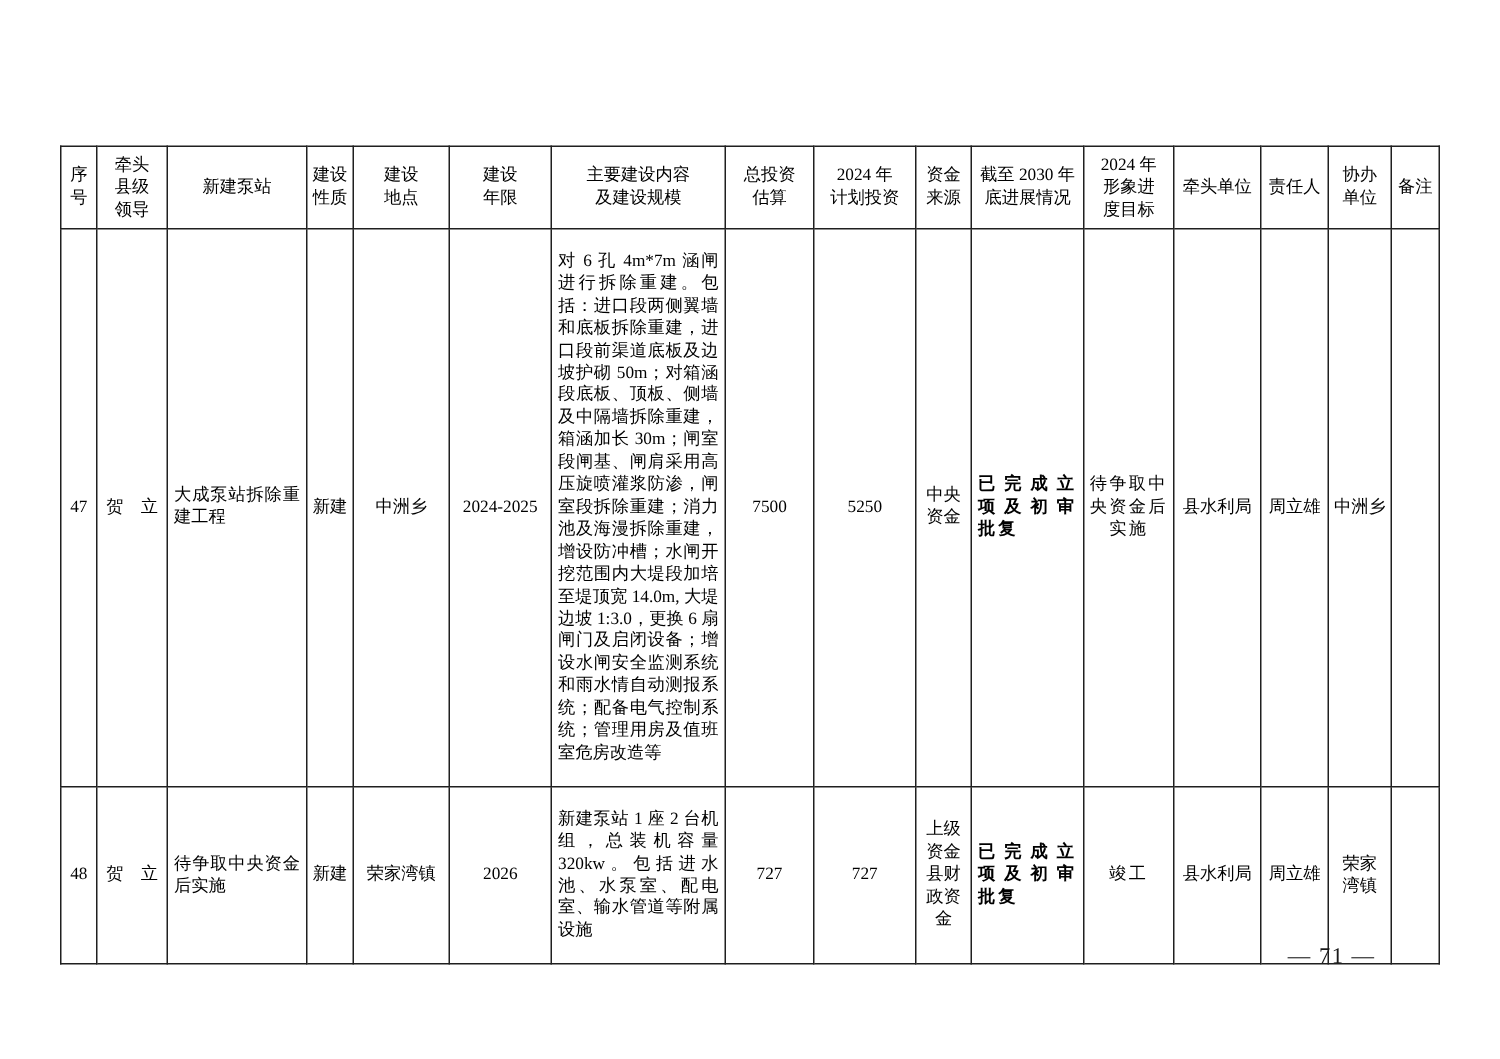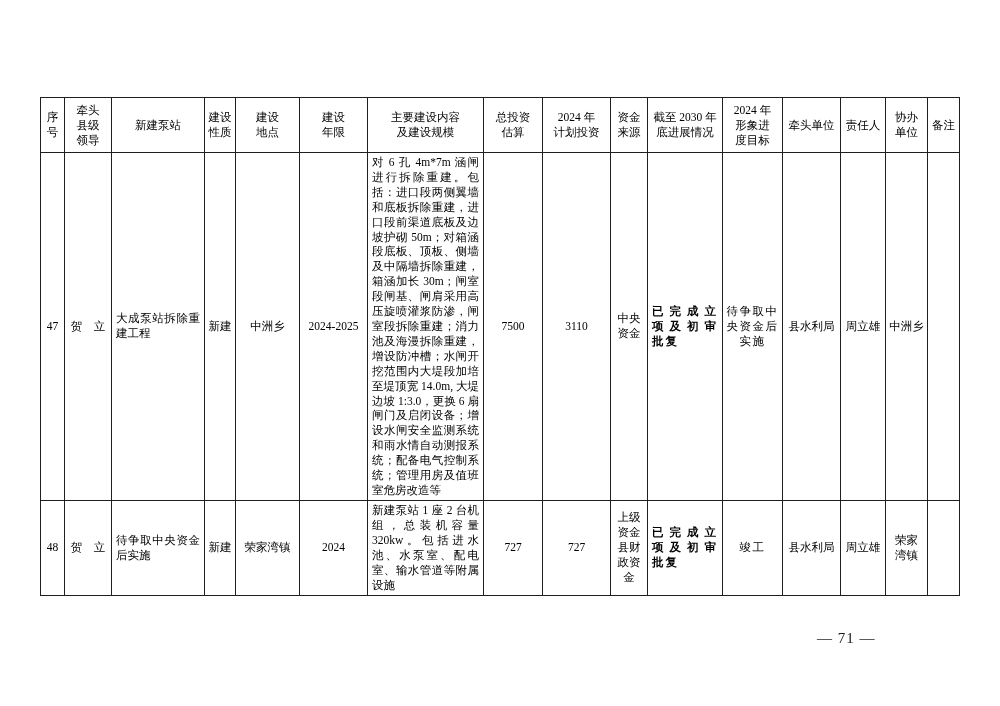--- a/index.html
+++ b/index.html
@@ -39,35 +39,35 @@
   .doc-table tr.row-48 { height: 95px; }
   td.cell-project {
     text-align: justify;
     text-align-last: left;
     padding: 2px 4px;
   }
   td.cell-content {
     text-align: justify;
     text-align-last: left;
     line-height: 14.9px;
-    padding: 2px 4px;
+    padding: 14px 4px;
   }
   td.cell-progress {
     text-align: justify;
     text-align-last: left;
     letter-spacing: 2px;
     padding: 2px 4px;
     font-weight: bold;
   }
   td.cell-target { letter-spacing: 1.5px; }
   .page-number {
     position: absolute;
     left: 817px; top: 630px;
     width: 100px;
-    text-align: left;
+    text-align: right;
     font-size: 15px;
     letter-spacing: 1px;
     color: #1a1a1a;
   }
 </style>
 </head>
 <body>
 
 <div class="page">
 
@@ -126,36 +126,36 @@
     <tbody>
       <tr class="row-47">
         <td>47</td>
         <td>贺　立</td>
         <td class="cell-project">大成泵站拆除重建工程</td>
         <td>新建</td>
         <td>中洲乡</td>
         <td>2024-2025</td>
         <td class="cell-content">对 6 孔 4m*7m 涵闸进行拆除重建。包括：进口段两侧翼墙和底板拆除重建，进口段前渠道底板及边坡护砌 50m；对箱涵段底板、顶板、侧墙及中隔墙拆除重建，箱涵加长 30m；闸室段闸基、闸肩采用高压旋喷灌浆防渗，闸室段拆除重建；消力池及海漫拆除重建，增设防冲槽；水闸开挖范围内大堤段加培至堤顶宽 14.0m, 大堤边坡 1:3.0，更换 6 扇闸门及启闭设备；增设水闸安全监测系统和雨水情自动测报系统；配备电气控制系统；管理用房及值班室危房改造等</td>
         <td>7500</td>
-        <td>3110</td>
+        <td>5250</td>
         <td>中央资金</td>
         <td class="cell-progress">已完成立项及初审批复</td>
         <td class="cell-target">待争取中央资金后实施</td>
         <td>县水利局</td>
         <td>周立雄</td>
         <td>中洲乡</td>
         <td></td>
       </tr>
       <tr class="row-48">
         <td>48</td>
         <td>贺　立</td>
         <td class="cell-project">待争取中央资金后实施</td>
         <td>新建</td>
         <td>荣家湾镇</td>
-        <td>2024</td>
+        <td>2026</td>
         <td class="cell-content">新建泵站 1 座 2 台机组，总装机容量 320kw。包括进水池、水泵室、配电室、输水管道等附属设施</td>
         <td>727</td>
         <td>727</td>
         <td>上级资金县财政资金</td>
         <td class="cell-progress">已完成立项及初审批复</td>
         <td class="cell-target">竣工</td>
         <td>县水利局</td>
         <td>周立雄</td>
         <td>荣家
 湾镇</td>

